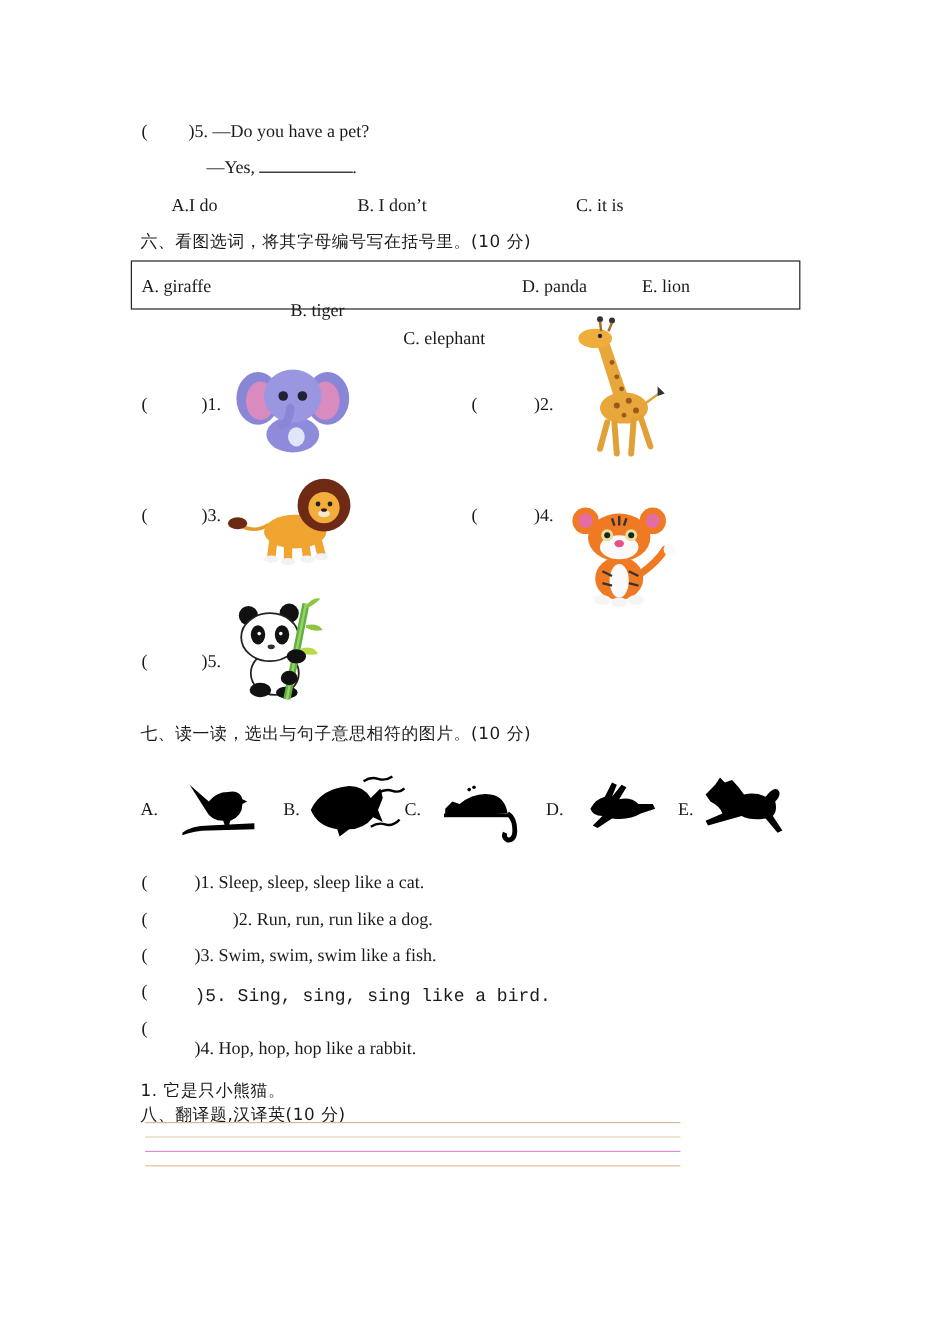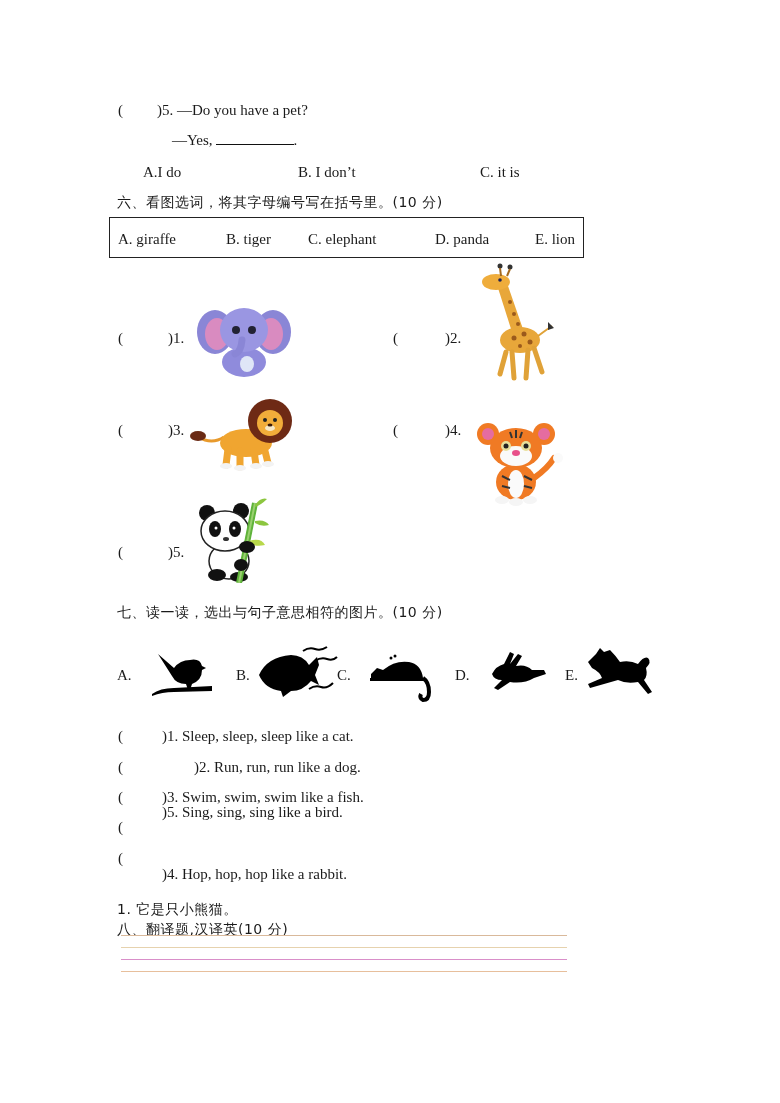--- a/index.html
+++ b/index.html
@@ -4,21 +4,21 @@
 <style>
   html, body { margin: 0; padding: 0; background: #ffffff; }
   body {
     width: 780px; height: 1103px; position: relative; overflow: hidden;
     font-family: "Liberation Serif", "DejaVu Serif", serif;
     color: #1a1a1a; font-size: 15px;
   }
   .abs { position: absolute; white-space: nowrap; line-height: 18px; }
   .cjk { font-family: "DejaVu Sans", "Liberation Sans", sans-serif; font-size: 14px; letter-spacing: 0.5px; }
   .word-box {
-    position: absolute; left: 109px; top: 217px; width: 475px; height: 41px;
+    position: absolute; left: 109px; top: 217px; width: 558px; height: 41px;
     border: 1.3px solid #222; box-sizing: border-box;
   }
   .word-box span { position: absolute; top: 12px; line-height: 18px; white-space: nowrap; }
   .blank { display: inline-block; width: 78px; border-bottom: 1.5px solid #111; height: 12px; vertical-align: baseline; margin-left: 3px; }
   .pic { position: absolute; }
   .line { position: absolute; left: 121px; width: 446px; height: 0; border-top: 1px solid; }
 </style>
 </head>
 <body>
 
@@ -27,22 +27,22 @@
 <div class="abs" style="left:172px;top:131px;">
   <span>—Yes,</span><span class="blank"></span><span>.</span>
 </div>
 <div class="abs" style="left:143px;top:163px;">A.I do</div>
 <div class="abs" style="left:298px;top:163px;">B. I don’t</div>
 <div class="abs" style="left:480px;top:163px;">C. it is</div>
 
 <div class="abs cjk" style="left:117px;top:193px;text-align:center;">六、看图选词，将其字母编号写在括号里。(10 分)</div>
 <div class="word-box">
   <span style="left:8px;">A. giraffe</span>
-  <span style="left:116px;">B. tiger</span>
-  <span style="left:198px;">C. elephant</span>
+  <span style="left:132px;margin-top:20px;">B. tiger</span>
+  <span style="left:226px;margin-top:44px;">C. elephant</span>
   <span style="left:325px;text-align:center;">D. panda</span>
   <span style="left:425px;text-align:right;">E. lion</span>
 </div>
 
 <div class="abs" style="left:118px;top:329px;">(</div>
 <div class="abs" style="left:168px;top:329px;">)1.</div>
 <svg class="pic" style="left:195px;top:300px;" width="98" height="80" viewBox="0 0 98 80">
   <ellipse cx="20" cy="32" rx="18" ry="22" fill="#8a86d6"></ellipse>
   <ellipse cx="22" cy="34" rx="12" ry="16" fill="#d98bc0"></ellipse>
   <ellipse cx="78" cy="32" rx="18" ry="22" fill="#8a86d6"></ellipse>
@@ -186,21 +186,21 @@
 
 <div class="abs" style="left:118px;top:727px;">(</div>
 <div class="abs" style="left:162px;top:727px;">)1. Sleep, sleep, sleep like a cat.</div>
 <div class="abs" style="left:118px;top:758px;">(</div>
 <div class="abs" style="left:162px;top:758px;margin-left:32px;">)2. Run, run, run like a dog.</div>
 <div class="abs" style="left:118px;top:788px;">(</div>
 <div class="abs" style="left:162px;top:788px;">)3. Swim, swim, swim like a fish.</div>
 <div class="abs" style="left:118px;top:818px;">(</div>
 <div class="abs" style="left:162px;top:818px;margin-top:47px;">)4. Hop, hop, hop like a rabbit.</div>
 <div class="abs" style="left:118px;top:849px;">(</div>
-<div class="abs" style="left:162px;top:803px;">)5. Sing, sing, sing like a bird.</div>
+<div class="abs" style="left:162px;top:822px;font-family:Liberation Mono, monospace;">)5. Sing, sing, sing like a bird.</div>
 
 <div class="abs cjk" style="left:117px;top:875px;margin-top:45px;">八、翻译题,汉译英(10 分)</div>
 <div class="abs cjk" style="left:117px;top:900px;">1. 它是只小熊猫。</div>
 
 <div class="line" style="top:935px;border-color:#d9b99b;"></div>
 <div class="line" style="top:947px;border-color:#e6d2ae;"></div>
 <div class="line" style="top:959px;border-color:#d98fc9;"></div>
 <div class="line" style="top:971px;border-color:#e7bf9c;"></div>
 
 </body></html>

